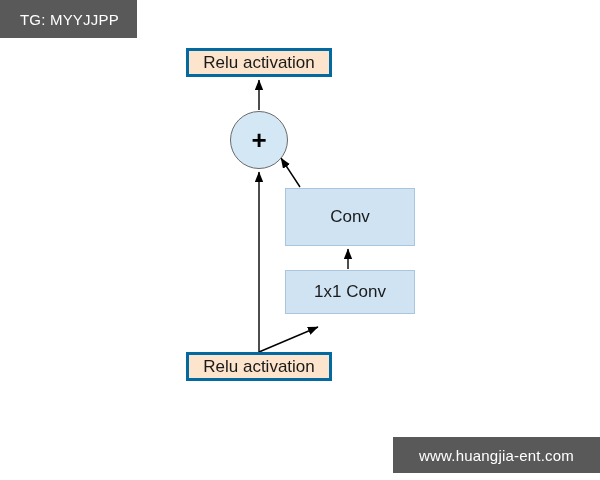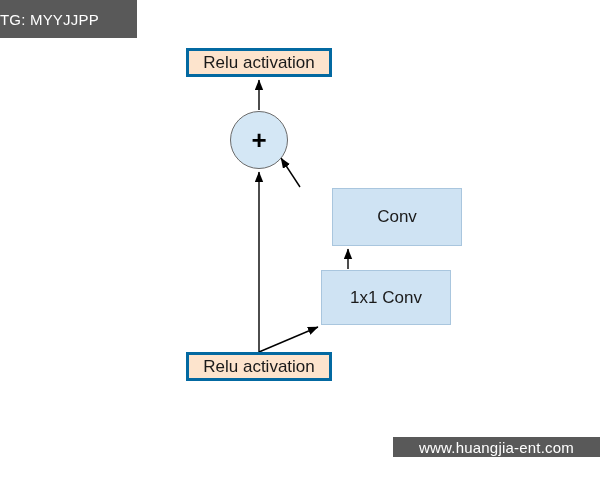--- a/index.html
+++ b/index.html
@@ -27,27 +27,28 @@
     align-items: center;
     justify-content: center;
     white-space: nowrap;
   }
   #wm-top {
     left: 0px;
     top: 0px;
     width: 137px;
     height: 38px;
     justify-content: flex-start;
+    padding-left: 20px;
     box-sizing: border-box;
   }
   #wm-bottom {
     left: 393px;
     top: 437px;
     width: 207px;
-    height: 20px;
+    height: 36px;
   }
 
   
   #diagram {
     position: absolute;
     left: 0;
     top: 0;
     width: 600px;
     height: 480px;
   }
@@ -63,26 +64,25 @@
     color: #1a1a1a;
     white-space: nowrap;
   }
   .node-relu {
     background: #fde4cd;
     border: 3px solid #0369a1;
   }
   .node-conv {
     background: #cfe3f3;
     border: 1px solid #a9c6de;
-    margin-left: 47px;
   }
   #node-relu-top    { left: 186px; top: 48px;  width: 146px; height: 29px; }
   #node-relu-bottom { left: 186px; top: 352px; width: 146px; height: 29px; }
   #node-conv        { left: 285px; top: 188px; width: 130px; height: 58px; }
-  #node-conv-1x1    { left: 274px; top: 270px; width: 130px; height: 55px; }
+  #node-conv-1x1    { left: 285px; top: 270px; width: 130px; height: 44px; }
 
   .node-add {
     position: absolute;
     left: 230px;
     top: 111px;
     width: 58px;
     height: 58px;
     border-radius: 50%;
     background: #d4e7f5;
     border: 1px solid #6a6a6a;

